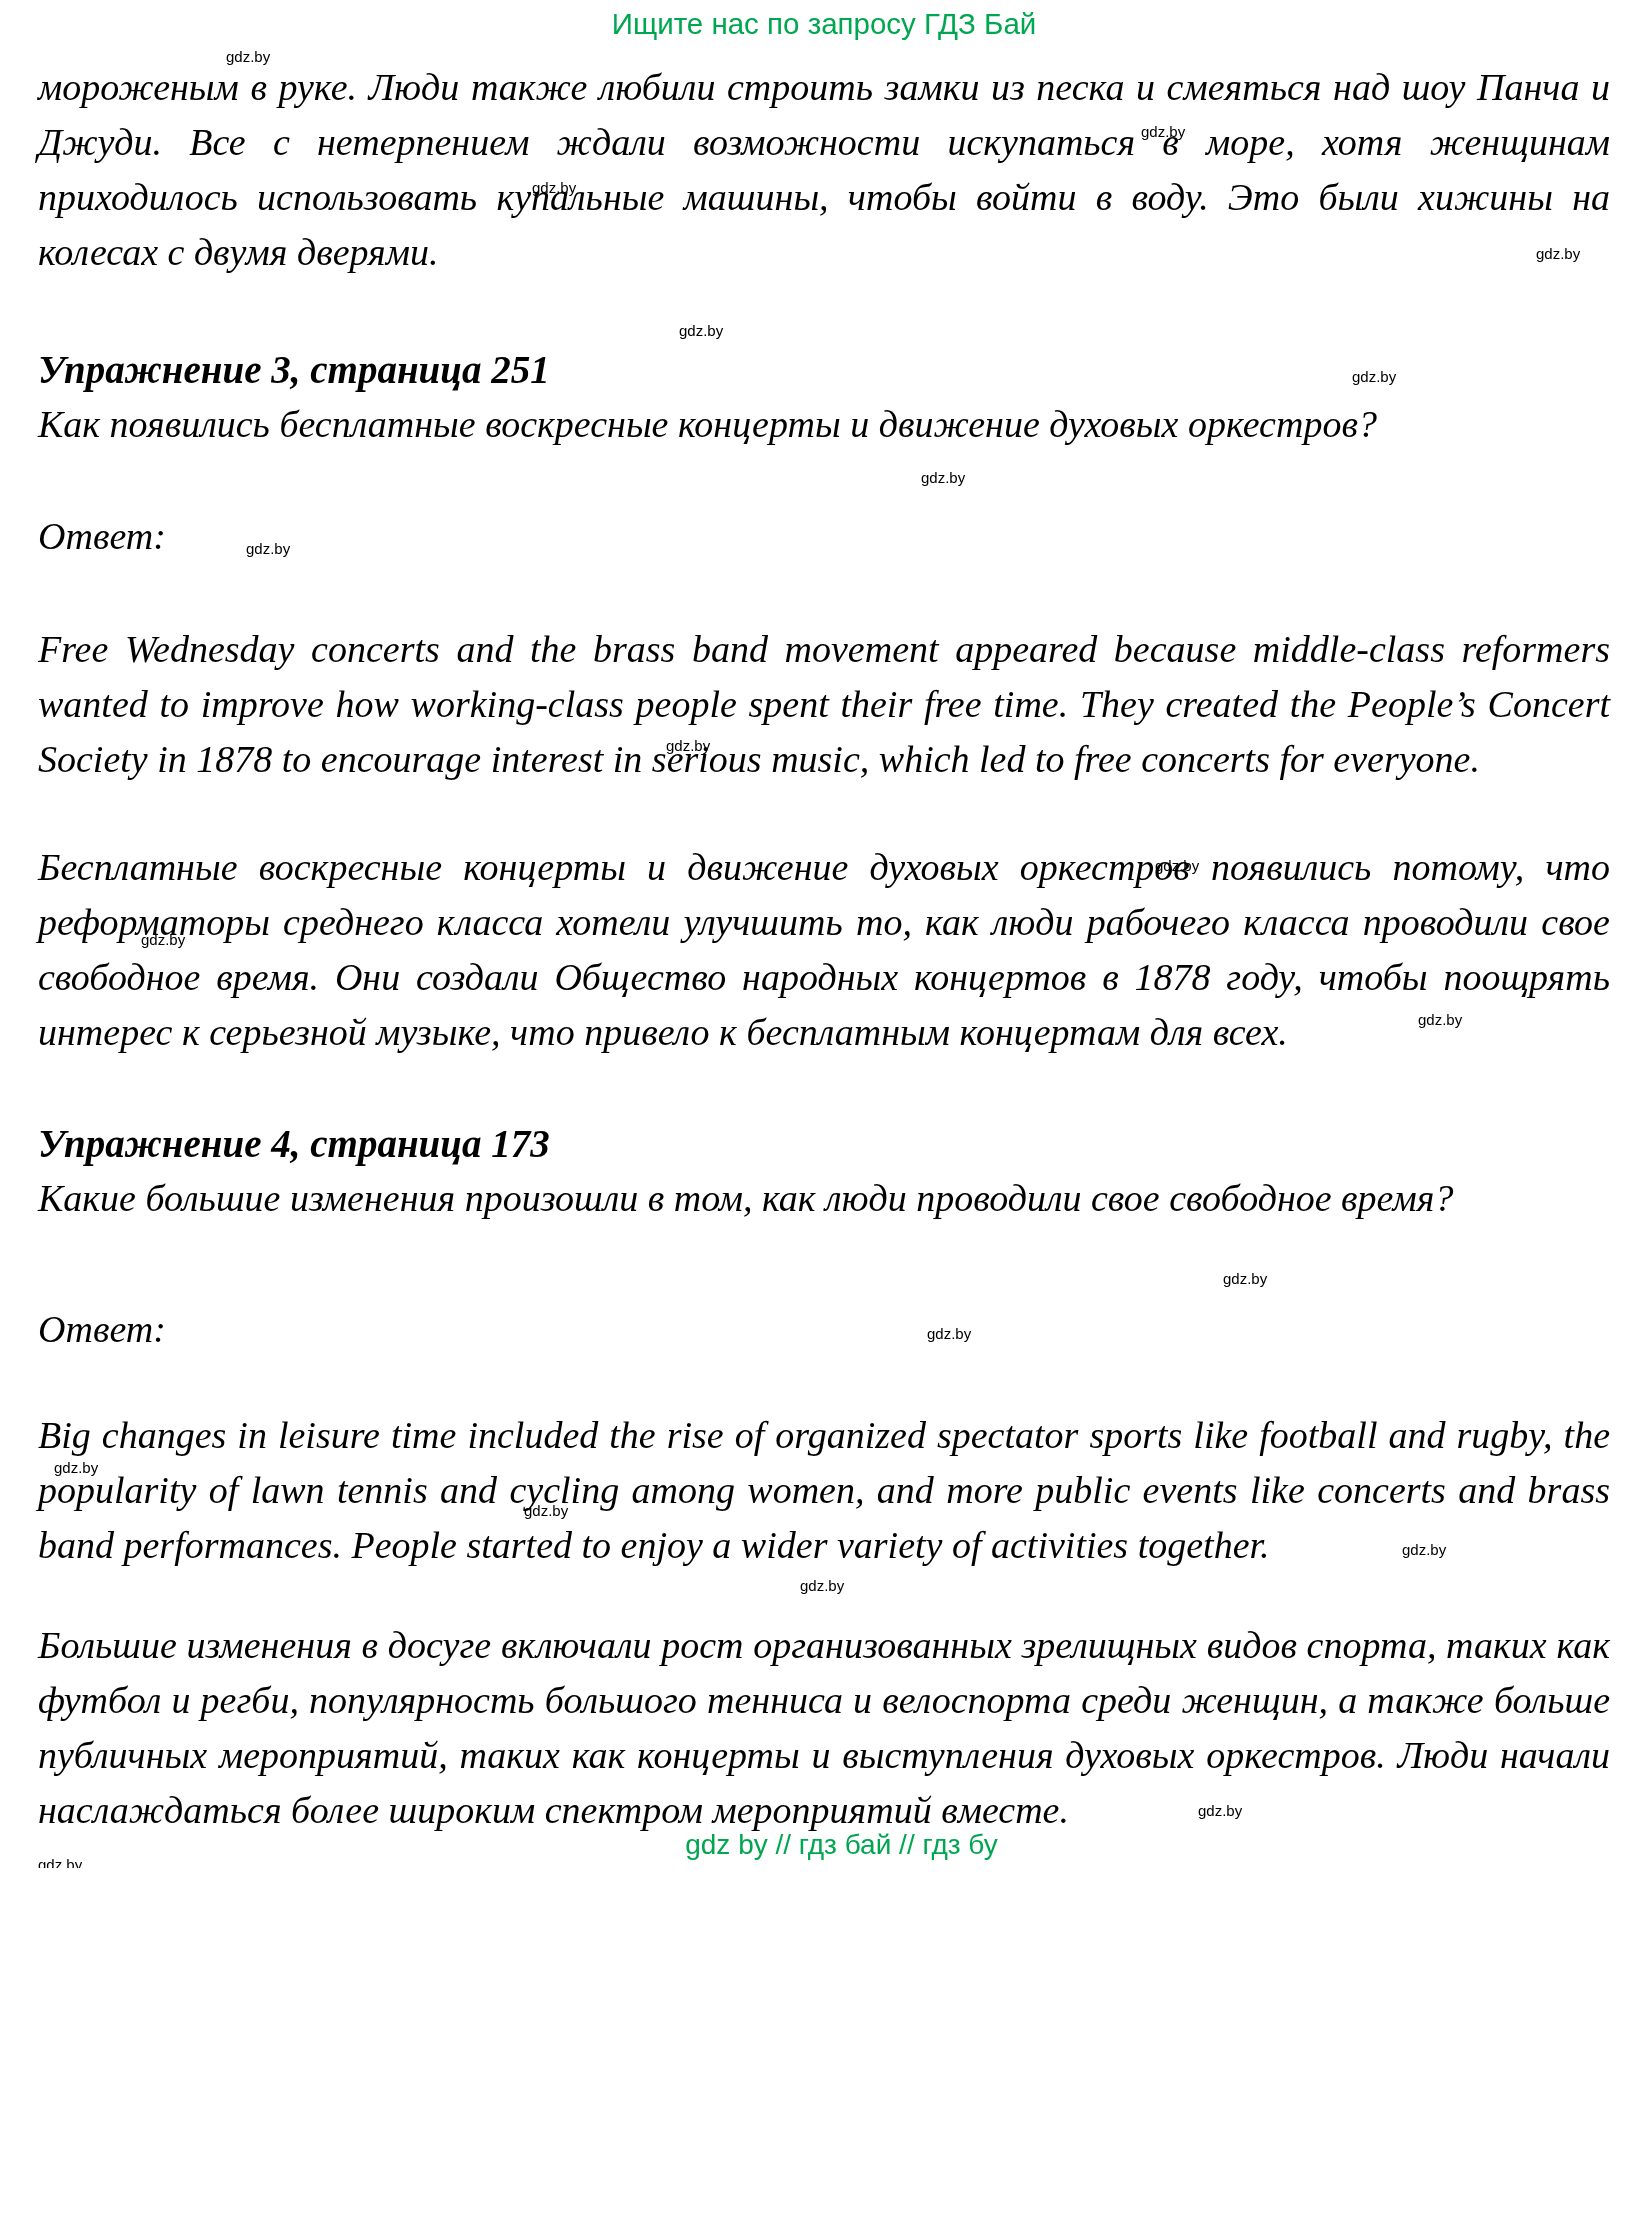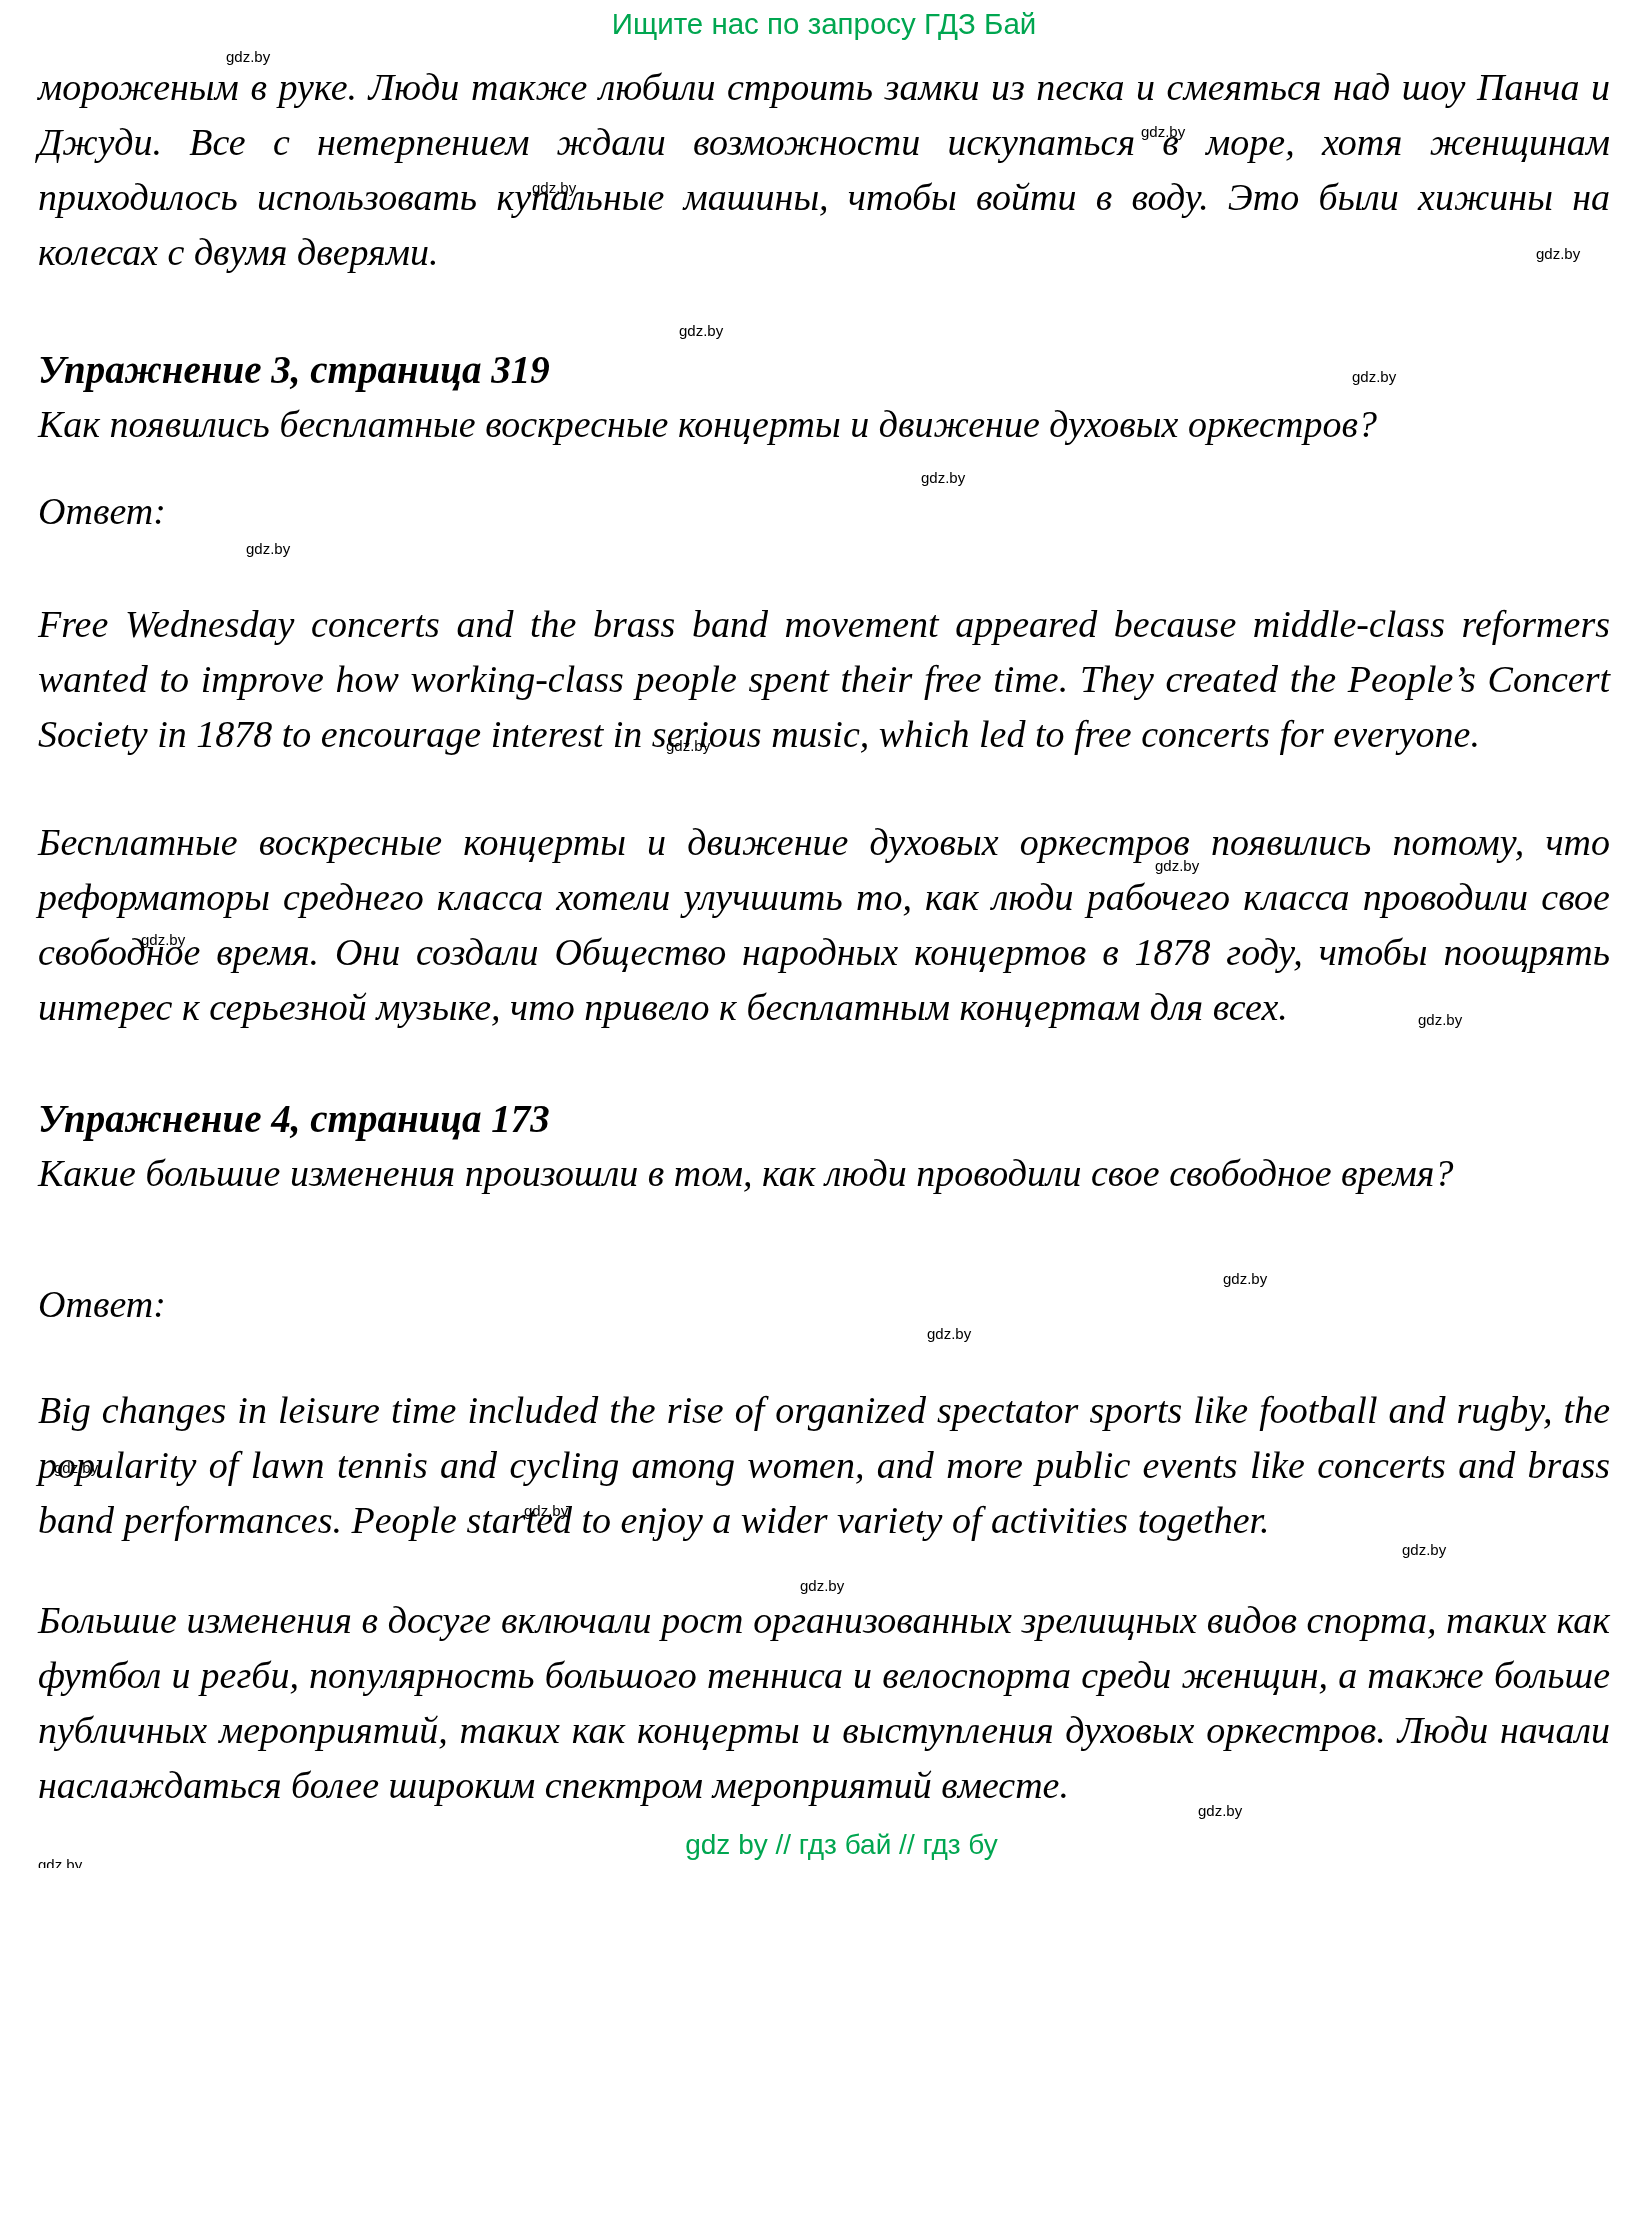--- a/index.html
+++ b/index.html
@@ -29,21 +29,21 @@
   }
   .content p { text-align: justify; }
   .exercise-heading {
     font-size: 39px;
     font-weight: bold;
     line-height: 55px;
     text-align: left;
   }
   .answer-label { text-align: left !important; }
   .intro-para   { margin-bottom: 62px; }
-  .question-3   { margin-bottom: 32px; }
+  .question-3   { margin-bottom: 57px; }
   .label-3      { margin-bottom: 58px; }
   .answer-en-3  { margin-bottom: 53px; }
   .answer-ru-3  { margin-bottom: 56px; }
   .question-4   { margin-bottom: 76px; }
   .label-4      { margin-bottom: 51px; }
   .answer-en-4  { margin-bottom: 45px; }
   .watermark {
     position: absolute;
     font-family: "Liberation Sans", sans-serif;
     font-size: 15px;
@@ -66,21 +66,21 @@
 <body>
 
 <div class="page">
 
   <div class="banner">Ищите нас по запросу ГДЗ Бай</div>
 
   <div class="content">
 
     <p class="intro-para">мороженым в руке. Люди также любили строить замки из песка и смеяться над шоу Панча и Джуди. Все с нетерпением ждали возможности искупаться в море, хотя женщинам приходилось использовать купальные машины, чтобы войти в воду. Это были хижины на колесах с двумя дверями.</p>
 
-    <h2 class="exercise-heading">Упражнение 3, страница 319</h2>
+    <h2 class="exercise-heading">Упражнение 3, страница 251</h2>
 
     <p class="question-3">Как появились бесплатные воскресные концерты и движение духовых оркестров?</p>
 
     <p class="answer-label label-3">Ответ:</p>
 
     <p class="answer-en-3">Free Wednesday concerts and the brass band movement appeared because middle-class reformers wanted to improve how working-class people spent their free time. They created the People’s Concert Society in 1878 to encourage interest in serious music, which led to free concerts for everyone.</p>
 
     <p class="answer-ru-3">Бесплатные воскресные концерты и движение духовых оркестров появились потому, что реформаторы среднего класса хотели улучшить то, как люди рабочего класса проводили свое свободное время. Они создали Общество народных концертов в 1878 году, чтобы поощрять интерес к серьезной музыке, что привело к бесплатным концертам для всех.</p>
 
     <h2 class="exercise-heading">Упражнение 4, страница 173</h2>

